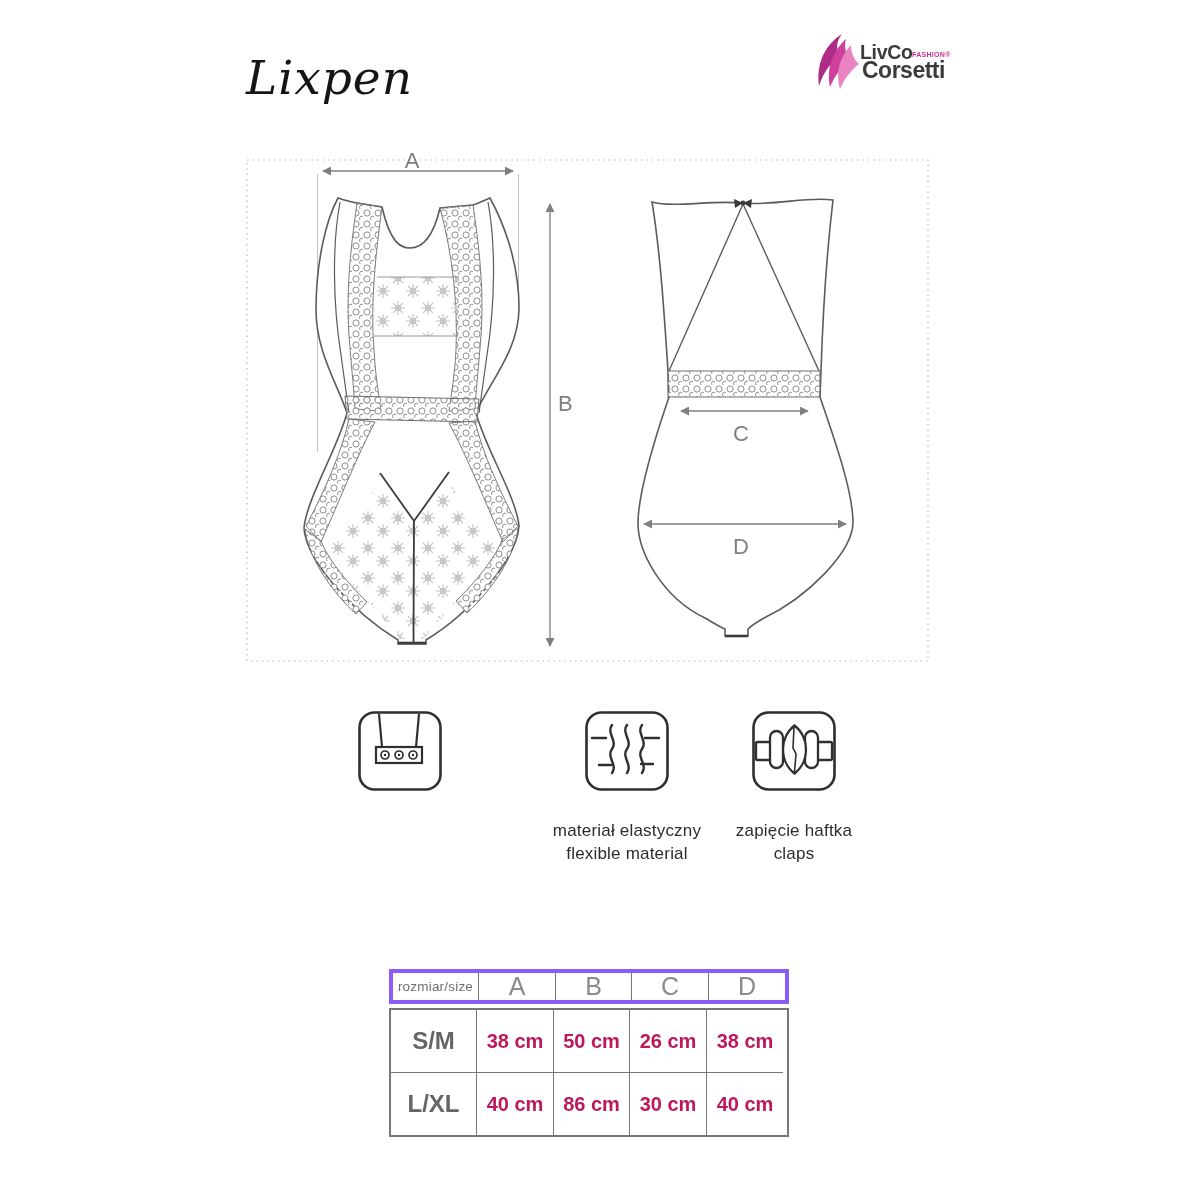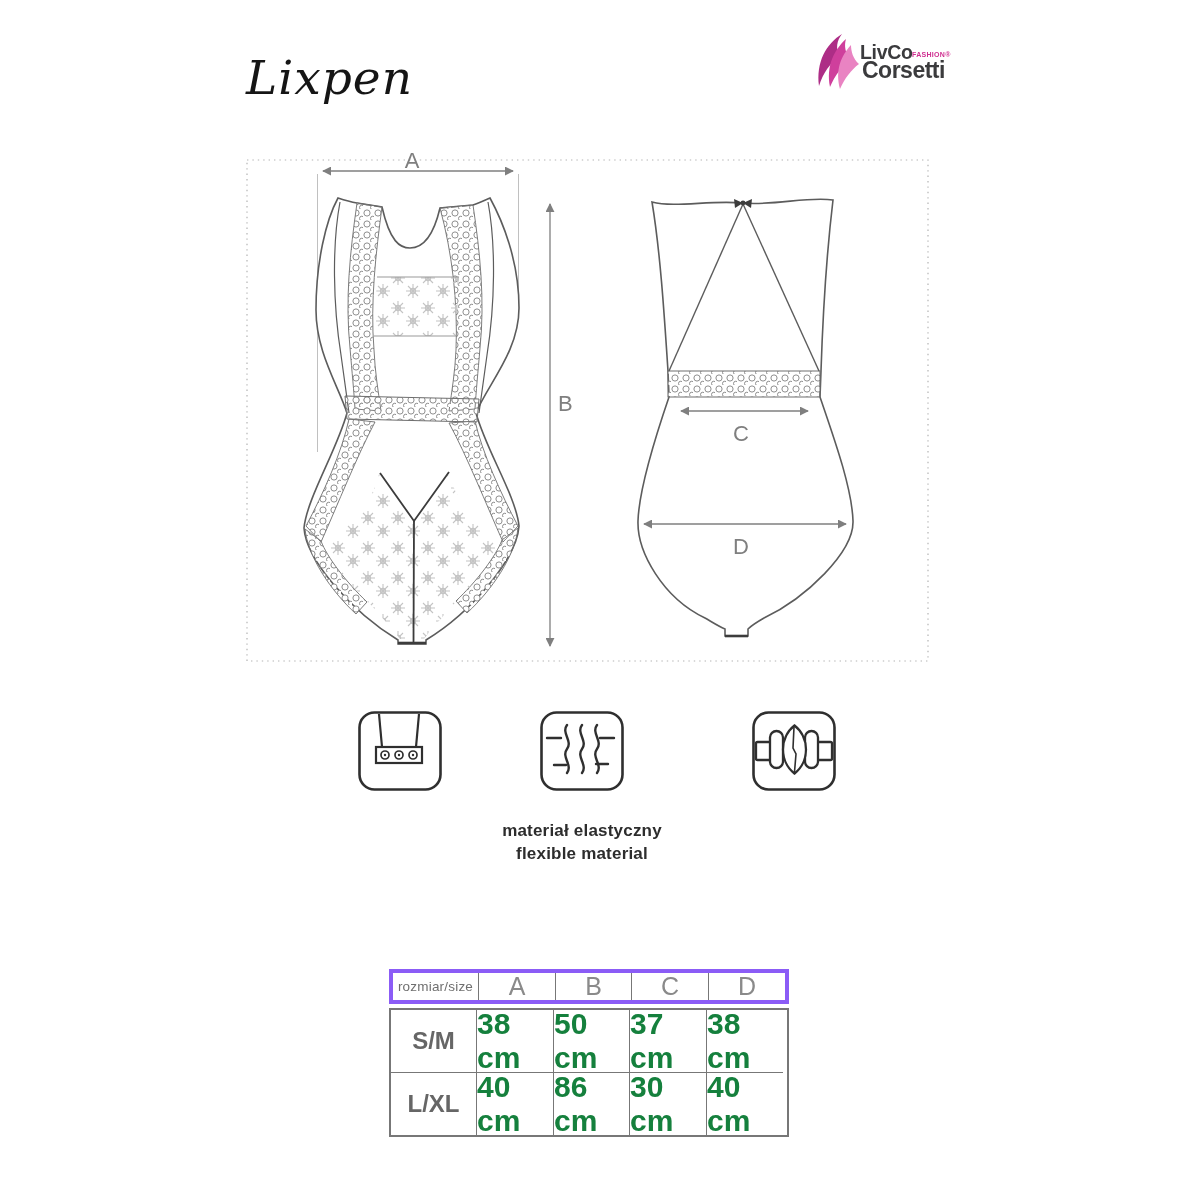--- a/index.html
+++ b/index.html
@@ -12,34 +12,34 @@
     font-family:"DejaVu Serif", serif; font-style:italic; font-weight:normal;
     font-size:47px; color:#151515; letter-spacing:1px;
   }
   .logo { position:absolute; left:813px; top:32px; width:140px; height:64px; }
   .lg-top   { font-family:"Liberation Sans",sans-serif; font-size:19.5px; font-weight:bold; fill:#3b3b3d; letter-spacing:-0.3px; }
   .lg-fash  { font-family:"Liberation Sans",sans-serif; font-size:7px; font-weight:bold; fill:#cf2f90; letter-spacing:0.3px; }
   .lg-bot   { font-family:"Liberation Sans",sans-serif; font-size:23px; font-weight:bold; fill:#3b3b3d; letter-spacing:-0.5px; }
   .diagram  { position:absolute; left:0; top:0; width:1200px; height:700px; }
   .dim-label { font-family:"Liberation Sans",sans-serif; font-size:22px; fill:#7f7f7f; }
   .feature { position:absolute; top:710px; width:220px; text-align:center; }
-  .f1 { left:290px; } .f2 { left:472px;font-weight:bold; } .f3 { left:684px; }
+  .f1 { left:290px; } .f2 { left:517px; } .f3 { left:684px; }
   .f-icon { display:block; margin:0 auto; width:86px; height:82px; }
   .f-label { margin-top:13px; font-size:17px; line-height:23px; color:#2d2d2d; letter-spacing:0.2px; }
   .f-label.two { margin-top:27px; }
   .sizes { position:absolute; left:389px; top:969px; }
   .t-row { display:grid; grid-template-columns:85px 77px 76px 77px 77px; }
   .t-head { border:4px solid #8b5cf6; box-sizing:content-box; }
   .t-head .cell { height:27px; }
   .cell { display:flex; align-items:center; justify-content:center; border-left:1.7px solid #777777; }
   .cell:first-child { border-left:none; }
   .cell-sizehdr { font-size:13.5px; color:#6f6f6f; letter-spacing:0.2px; }
   .cell-dim { font-size:25px; color:#8a8a8a; }
   .t-body { border:2px solid #777777; margin-top:4px;font-weight:bold; }
-  .t-body .cell { height:62px; font-size:30px; color:#15803d; }
+  .t-body .cell { height:62px; font-size:20px; color:#be185d; }
   .t-body .t-row + .t-row .cell { border-top:1.7px solid #777777; }
   .t-body .cell.size { font-size:24px; color:#666666; }
 </style>
 </head>
 <body>
 
 <div class="page">
 
   <h1 class="title">Lixpen</h1>
 
@@ -193,36 +193,40 @@
       <rect x="2.5" y="2.5" width="81" height="77" rx="15" fill="#ffffff" stroke="#2f2f2f" stroke-width="2.6"></rect>
       <g stroke="#2f2f2f" stroke-width="2.3" fill="#ffffff">
         <rect x="5" y="32" width="18" height="18" rx="1.5"></rect>
         <rect x="63" y="32" width="18" height="18" rx="1.5"></rect>
         <rect x="19" y="21" width="13" height="37" rx="6.5"></rect>
         <rect x="54" y="21" width="13" height="37" rx="6.5"></rect>
         <path d="M43.5 15.5 C35 22 32 32 32 39.5 C32 47 35 57 43.5 63.5 C52 57 55 47 55 39.5 C55 32 52 22 43.5 15.5 Z"></path>
       </g>
       <path d="M43 17 L42 38 L45 44 L43.5 62" stroke="#2f2f2f" stroke-width="1.6" fill="none"></path>
     </svg>
+    <div class="f-label two">
+      <div>zapięcie haftka</div>
+      <div>claps</div>
+    </div>
   </div>
 
   <div class="sizes">
     <div class="t-head t-row">
       <div class="cell cell-sizehdr">rozmiar/size</div>
       <div class="cell cell-dim">A</div>
       <div class="cell cell-dim">B</div>
       <div class="cell cell-dim">C</div>
       <div class="cell cell-dim">D</div>
     </div>
     <div class="t-body">
       <div class="t-row">
         <div class="cell size">S/M</div>
         <div class="cell">38 cm</div>
         <div class="cell">50 cm</div>
-        <div class="cell">37 cm</div>
+        <div class="cell">26 cm</div>
         <div class="cell">38 cm</div>
       </div>
       <div class="t-row">
         <div class="cell size">L/XL</div>
         <div class="cell">40 cm</div>
         <div class="cell">86 cm</div>
         <div class="cell">30 cm</div>
         <div class="cell">40 cm</div>
       </div>
     </div>

